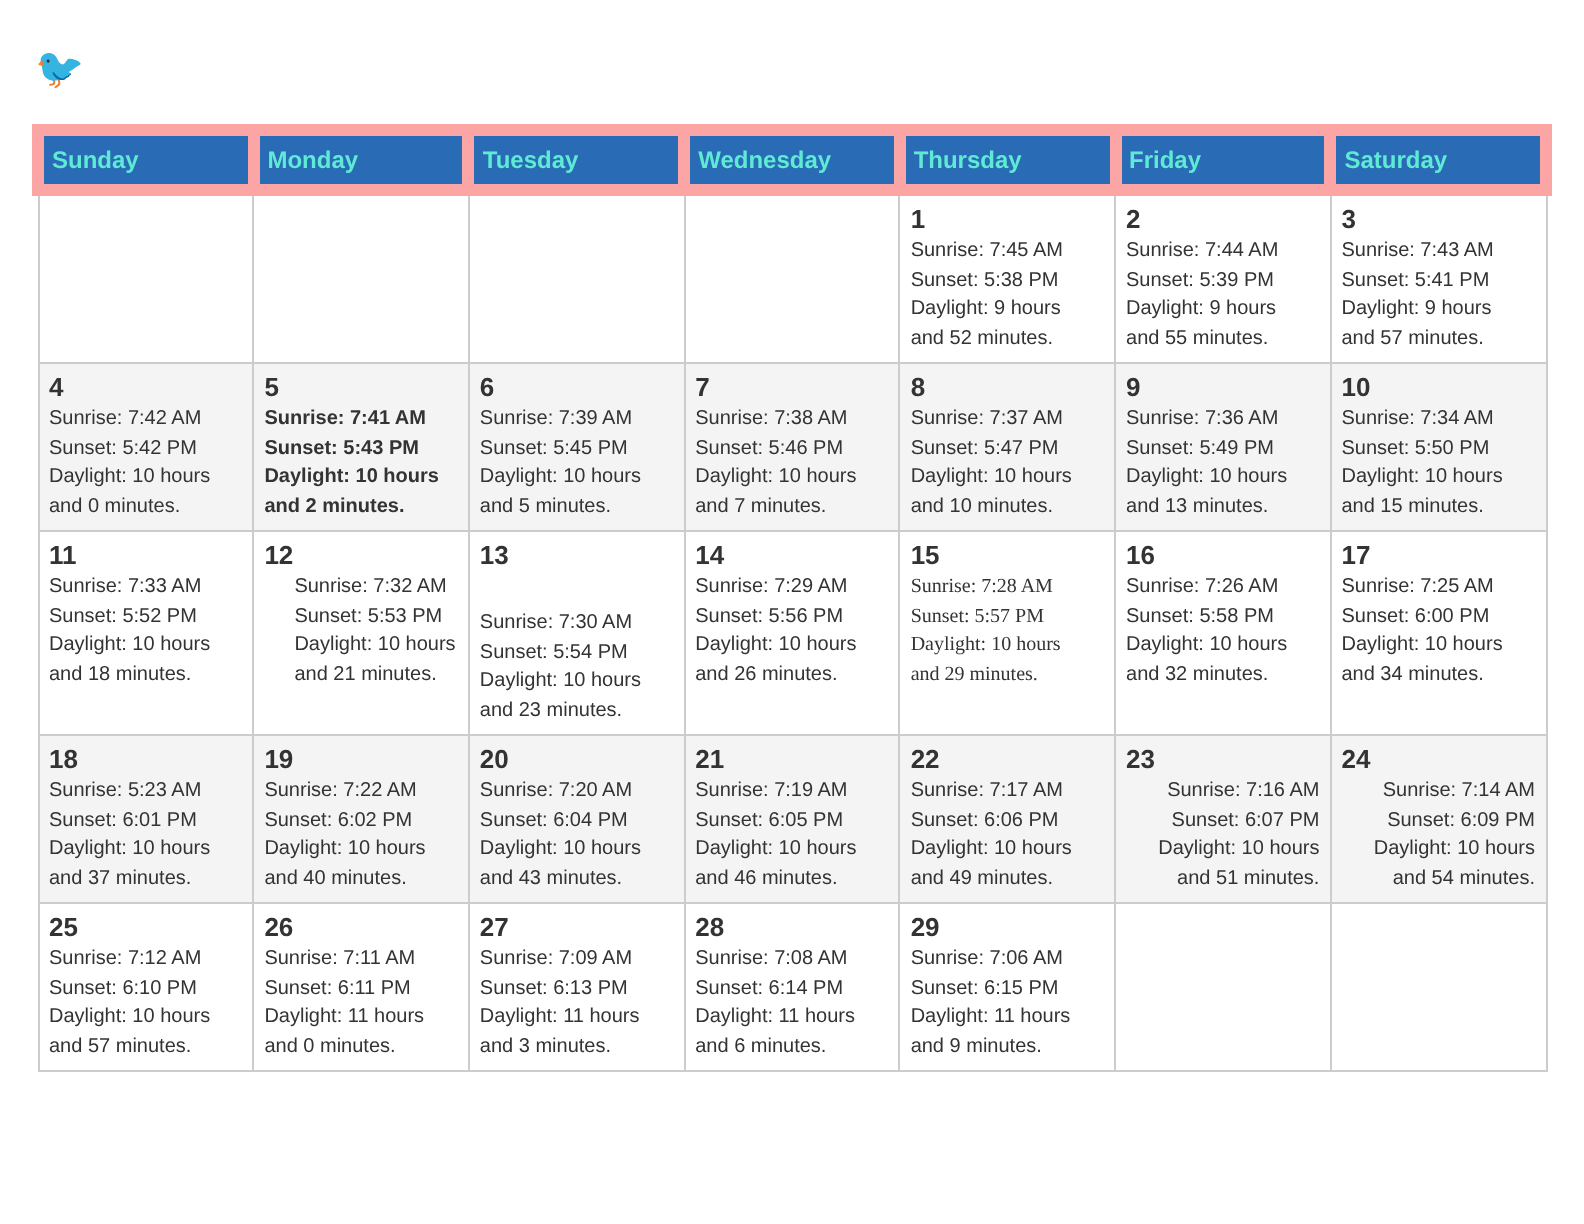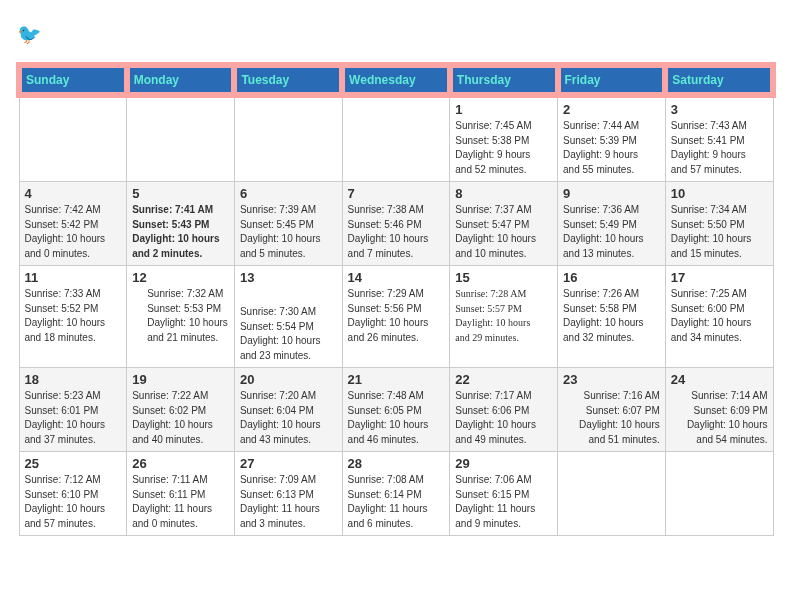--- a/index.html
+++ b/index.html
@@ -267,21 +267,21 @@
         </td>
         <td>
           <span class="day-number">20</span>
           <div class="day-info" style="white-space: pre-line;">Sunrise: 7:20 AM
 Sunset: 6:04 PM
 Daylight: 10 hours
 and 43 minutes.</div>
         </td>
         <td>
           <span class="day-number">21</span>
-          <div class="day-info" style="white-space: pre-line;">Sunrise: 7:48 AM
+          <div class="day-info" style="white-space: pre-line;">Sunrise: 7:19 AM
 Sunset: 6:05 PM
 Daylight: 10 hours
 and 46 minutes.</div>
         </td>
         <td>
           <span class="day-number">22</span>
           <div class="day-info" style="white-space: pre-line;">Sunrise: 7:17 AM
 Sunset: 6:06 PM
 Daylight: 10 hours
 and 49 minutes.</div>

